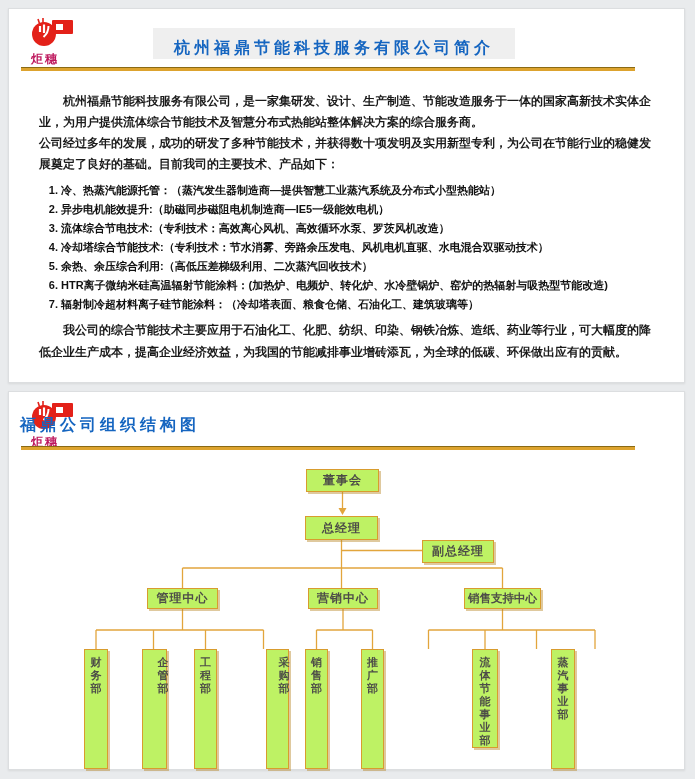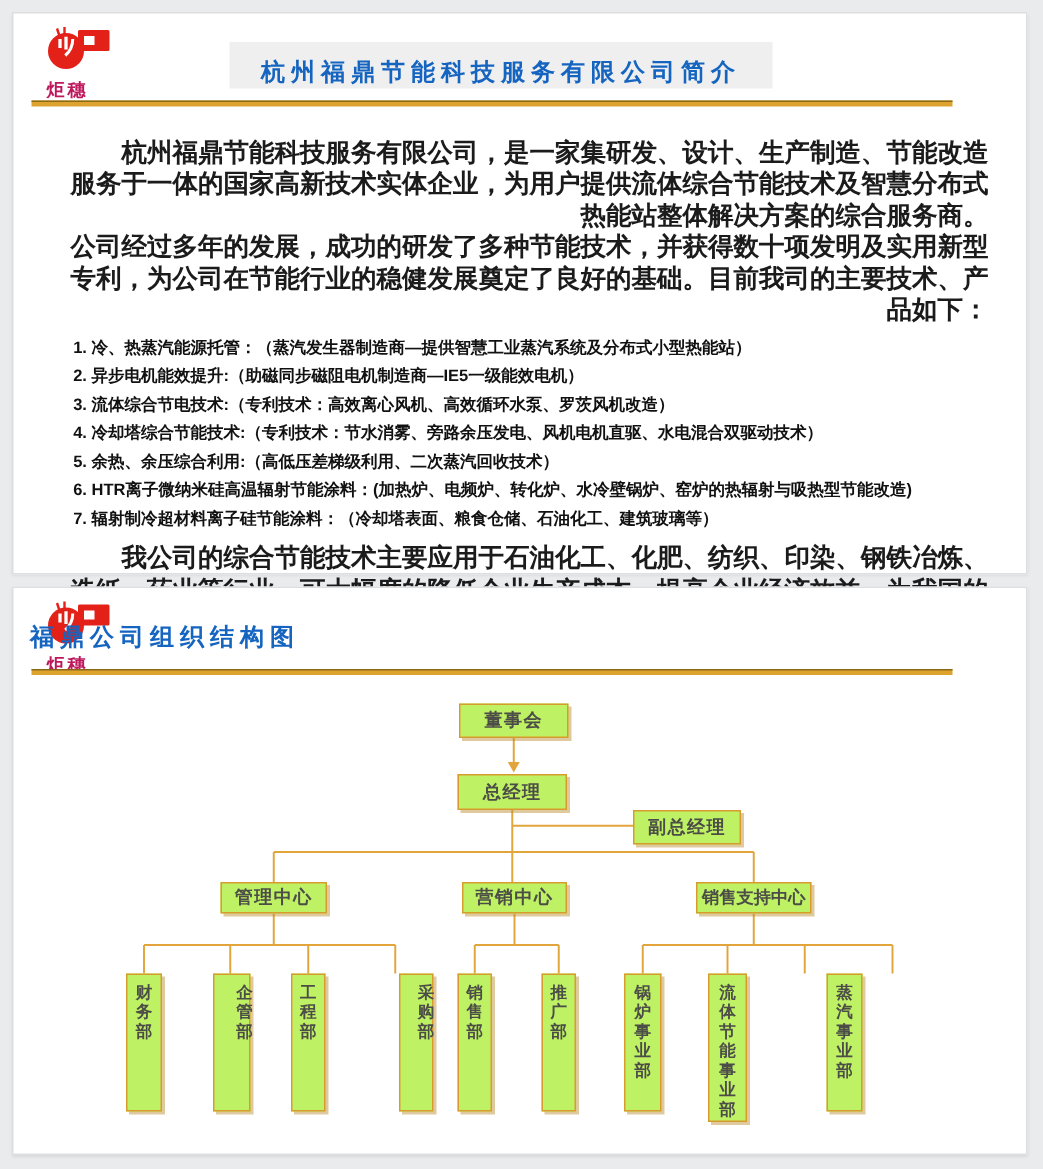--- a/index.html
+++ b/index.html
@@ -35,21 +35,21 @@
     font-size:16px;font-weight:700;color:#1565c0;letter-spacing:4px;white-space:nowrap;
   }
   #card-orgchart .chart-title-wrap{
     position:absolute;left:0;top:23px;width:100%;text-align:left;padding-left:11px;
   }
 
   
   .profile-body{
     position:absolute;left:30px;top:82px;width:620px;color:#1b1b1b;
   }
-  .profile-body p{margin:0;font-size:17px;line-height:21px;font-weight:700;text-align:right;}
+  .profile-body p{margin:0;font-size:12px;line-height:21px;font-weight:700;}
   p.indent{text-indent:2em;}
   ol.products{
     margin:6px 0 0 0;padding-left:22px;
   }
   ol.products li{
     font-size:11px;font-weight:700;line-height:19px;color:#111;
   }
   p.closing{margin-top:5px !important;line-height:22px !important;}
 
   
@@ -67,21 +67,21 @@
     align-items:flex-start;padding:6px 3px 0 3px;
     font-size:11px;line-height:13px;letter-spacing:0;
     word-break:break-all;white-space:normal;text-align:center;
   }
   #node-board{left:297px;top:77px;width:73px;height:23px;}
   #node-gm{left:296px;top:124px;width:73px;height:24px;}
   #node-dgm{left:413px;top:148px;width:72px;height:23px;}
   #node-mgmt{left:138px;top:196px;width:71px;height:21px;}
   #node-mkt{left:299px;top:196px;width:70px;height:21px;}
   #node-ssc{left:455px;top:196px;width:77px;height:21px;font-size:11.5px;letter-spacing:0;}
-  .node.vert{top:257px;height:92px;}
+  .node.vert{top:257px;height:120px;}
   #node-cw{left:75px;width:24px;}
   #node-qg{left:133px;width:23px;padding-left:20px;}
   #node-gc{left:185px;width:23px;}
   #node-cg{left:257px;width:23px;padding-left:16px;}
   #node-xs{left:296px;width:23px;}
   #node-tg{left:352px;width:23px;}
   #node-gl{left:407px;width:25px;}
   #node-lt{left:463px;width:26px;height:99px;}
   #node-dj{left:515px;width:25px;}
   #node-zq{left:542px;width:24px;}
@@ -189,17 +189,16 @@
     <div class="node" id="node-mgmt">管理中心</div>
     <div class="node" id="node-mkt">营销中心</div>
     <div class="node" id="node-ssc">销售支持中心</div>
 
     <div class="node vert" id="node-cw">财务部</div>
     <div class="node vert" id="node-qg">企管部</div>
     <div class="node vert" id="node-gc">工程部</div>
     <div class="node vert" id="node-cg">采购部</div>
     <div class="node vert" id="node-xs">销售部</div>
     <div class="node vert" id="node-tg">推广部</div>
-    <div class="node vert" id="node-gl">锅炉事业部</div>
     <div class="node vert" id="node-lt">流体节能事业部</div>
     <div class="node vert" id="node-zq">蒸汽事业部</div>
   </div>
 </div>
 
 </body></html>

